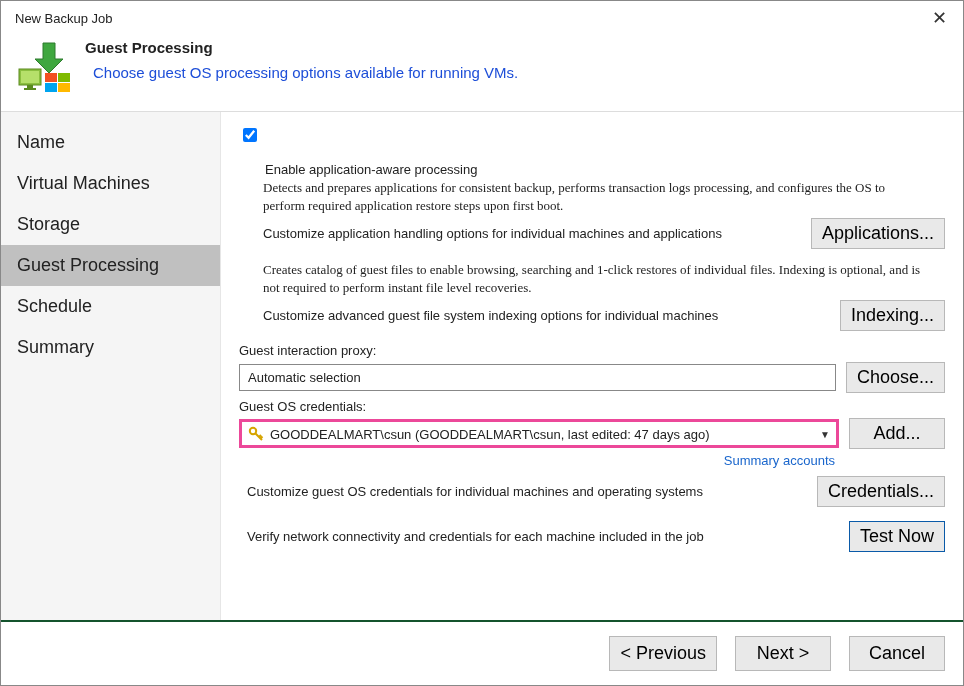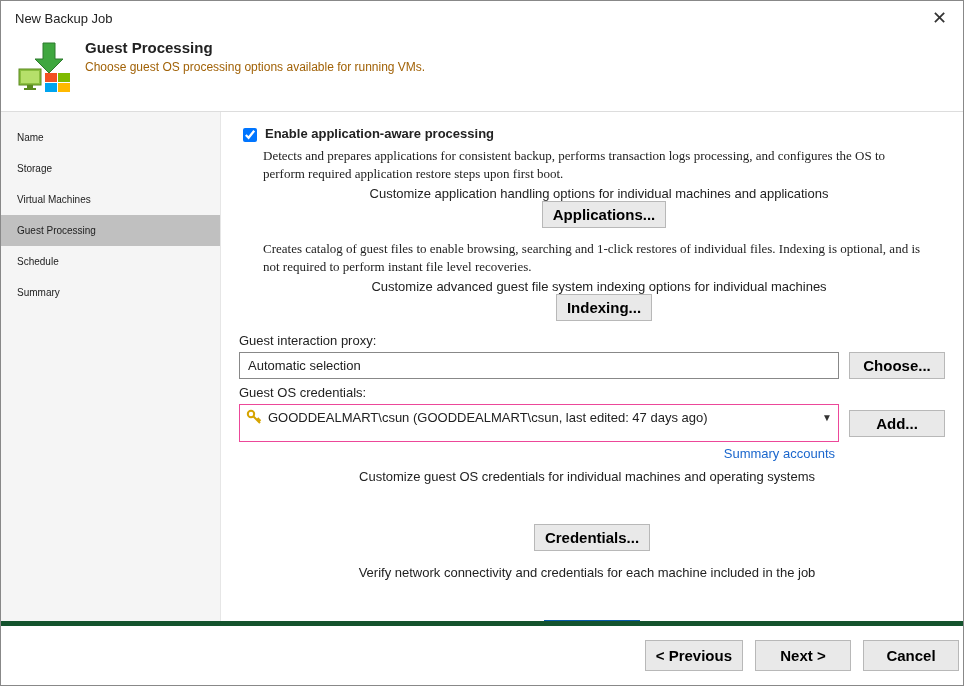--- a/index.html
+++ b/index.html
@@ -4,45 +4,45 @@
 <style>
   * { box-sizing: border-box; }
   html, body { margin:0; padding:0; font-family: "Segoe UI", Arial, sans-serif; font-size:13px; color:#222; background:#fff; }
   .window { width:964px; height:686px; border:1px solid #888; position:relative; display:flex; flex-direction:column; background:#fff; }
   .titlebar { display:flex; align-items:center; justify-content:space-between; padding:8px 12px 4px 14px; font-size:13px; }
   .title { color:#222; }
   .close { font-size:18px; line-height:18px; cursor:pointer; font-family:Arial,sans-serif; color:#333; padding:0 4px; }
   .header { display:flex; align-items:flex-start; padding:8px 14px 16px 14px; border-bottom:1px solid #ddd; }
   .header .icon { width:60px; height:56px; margin-right:10px; flex-shrink:0; }
   .header h1 { margin:0 0 4px 0; font-size:15px; font-weight:700; }
-  .header p  { margin:0; font-size:12px; color:#a16207; }
+  .header p  { margin:8px; font-size:15px; color:#1d4ed8; }
   .body { flex:1; display:flex; overflow:hidden; }
   .sidebar { width:220px; background:#f5f5f5; border-right:1px solid #e6e6e6; padding-top:10px; }
-  .sidebar .item { padding:10px 16px; font-size:10px; color:#222; cursor:pointer; }
+  .sidebar .item { padding:10px 16px; font-size:18px; color:#222; cursor:pointer; }
   .sidebar .item.selected { background:#c0c0c0; }
   .content { flex:1; padding:14px 18px 8px 18px; overflow:auto; }
   .check-row { display:flex; align-items:flex-start; margin-bottom:2px; }
   .check-row input[type=checkbox] { margin-top:2px; margin-right:8px; width:14px; height:14px; }
-  .check-row .lbl { font-weight:700; }
+  .check-row .lbl { font-weight:400;margin-top:36px; }
   .desc { margin:2px 16px 4px 24px; line-height:1.35;font-family:Liberation Serif, serif; }
-  .action-row { display:flex; align-items:center; justify-content:space-between; margin:2px 0 12px 24px;flex-direction:column; }
-  .action-row.flat { margin-left:0;gap:40px; }
-  .btn { background:#e9e9e9; border:1px solid #b8b8b8; padding:4px 10px; font-size:15px; min-width:96px; text-align:center; cursor:pointer;font-weight:bold; }
+  .action-row { display:flex; align-items:center; justify-content:space-between; margin:2px 0 12px 24px; }
+  .action-row.flat { margin-left:8px;gap:40px; }
+  .btn { background:#e9e9e9; border:1px solid #b8b8b8; padding:4px 10px; font-size:18px; min-width:96px; text-align:center; cursor:pointer; }
   .btn.primary { border:1.5px solid #0a5aa8; }
   .btn.disabled { color:#999; cursor:default; }
   .field-label { margin:6px 0 4px 0; }
   .textfield { display:flex; align-items:center; border:1px solid #888; padding:5px 8px; background:#fff; flex:1; margin-right:10px; }
-  .dropdown { border:1px solid #ec4899; padding:4px 6px 16px 6px; background:#fff; flex:1; margin-right:10px; display:flex; align-items:center; position:relative; }
+  .dropdown { border:3px solid #ec4899; padding:4px 6px 3px 6px; background:#fff; flex:1; margin-right:10px; display:flex; align-items:center; position:relative; }
   .dropdown .dd-text { flex:1; }
   .dropdown .caret { font-size:10px; color:#333; }
   .key-icon { width:16px; height:16px; margin-right:6px; flex-shrink:0; }
   .link { color:#1a66cc; cursor:pointer; text-align:right; display:block; margin:4px 110px 8px 0; }
   .row-flex { display:flex; align-items:center; margin-bottom:4px; }
   .row-flex .btn { min-width:96px; }
-  .footer { border-top:5px solid #14532d; padding:14px 4px; display:flex; justify-content:flex-end; gap:12px; }
+  .footer { border-top:2px solid #14532d; padding:14px 18px; display:flex; justify-content:flex-end; gap:18px; }
   .footer .btn { min-width:96px; padding:6px 10px; }
   .txt { flex:1; padding-right:10px; }
 </style>
 </head>
 <body>
 
 <div class="window">
 
   <div class="titlebar">
     <span class="title">New Backup Job</span>
@@ -68,22 +68,22 @@
     </div>
     <div>
       <h1>Guest Processing</h1>
       <p>Choose guest OS processing options available for running VMs.</p>
     </div>
   </div>
 
   <div class="body">
     <div class="sidebar">
       <div class="item">Name</div>
+      <div class="item">Virtual Machines</div>
       <div class="item">Storage</div>
-      <div class="item">Virtual Machines</div>
       <div class="item selected">Guest Processing</div>
       <div class="item">Schedule</div>
       <div class="item">Summary</div>
     </div>
 
     <div class="content">
 
       <div class="check-row">
         <input type="checkbox" checked="" style="">
         <span class="lbl">Enable application-aware processing</span>

